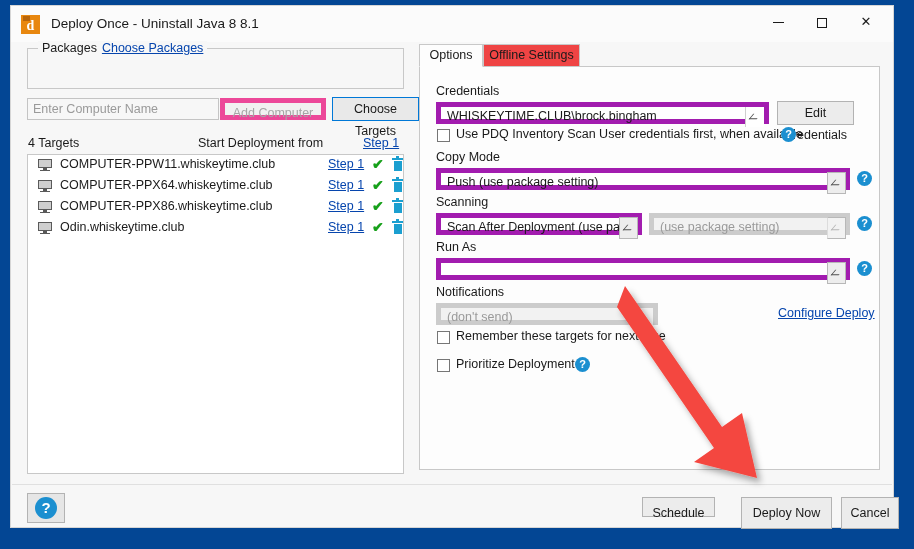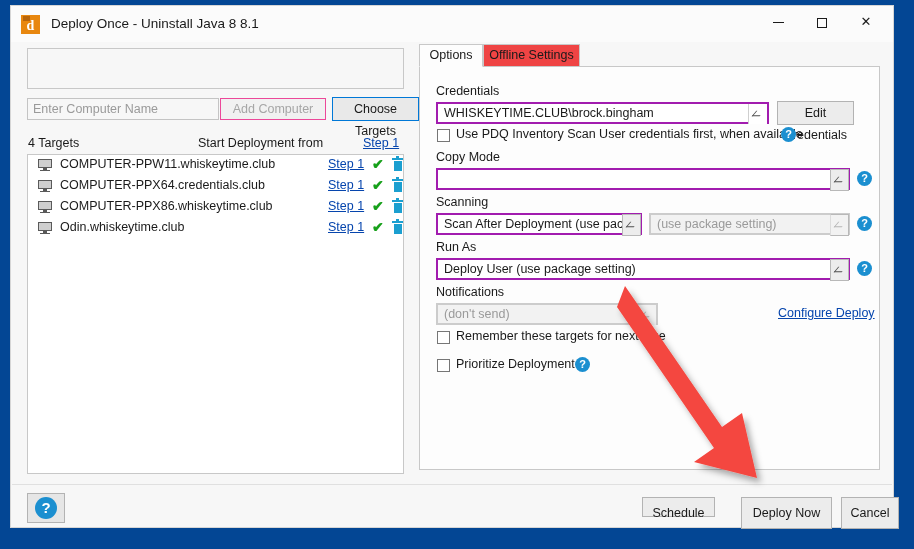--- a/index.html
+++ b/index.html
@@ -90,21 +90,21 @@
   
   #name-input{
     position:absolute;left:0;top:54px;width:192px;height:22px;
     border:1px solid #c4c4c4;box-sizing:border-box;background:#f7f7f7;
     font-family:"Liberation Sans",sans-serif;font-size:12.5px;
     color:#1a1a1a;padding:0 5px;outline:none;
   }
   #name-input::placeholder{color:#9a9a9a;}
   #add-computer{
     position:absolute;left:193px;top:54px;width:106px;height:22px;
-    border:1px solid #ec4899;box-sizing:border-box;background:#f1f1f1;
+    border:5px solid #ec4899;box-sizing:border-box;background:#f1f1f1;
     color:#a6a6a6;font-size:12.5px;text-align:center;line-height:20px;
   }
   #choose-targets{
     position:absolute;left:305px;top:53px;width:87px;height:24px;
     border:1px solid #0078d7;box-sizing:border-box;background:#e9e9e9;
     color:#1a1a1a;font-size:12.5px;text-align:center;line-height:22px;
     font-family:"Liberation Sans",sans-serif;
   }
 
   
@@ -152,21 +152,21 @@
   }
   #tab-options{left:5px;width:64px;background:#fdfdfd;border-bottom:1px solid #fdfdfd;z-index:3;}
   #tab-offline{left:69px;width:97px;background:#ef4444;}
   #tab-panel{
     position:absolute;left:5px;top:22px;width:461px;height:404px;
     background:#fdfdfd;border:1px solid #c8c8c8;box-sizing:border-box;
   }
 
   .fld-label{position:absolute;font-size:12.5px;color:#1a1a1a;}
   .combo{
-    position:absolute;height:22px;border:2px solid #a21caf;box-sizing:border-box;
+    position:absolute;height:22px;border:5px solid #a21caf;box-sizing:border-box;
     background:#fff;font-size:12.5px;
   }
   .combo .txt{position:absolute;left:6px;top:2px;white-space:nowrap;}
   .combo .arrowbox{
     position:absolute;right:0;top:0;width:19px;height:20px;
     border-left:1px solid #cfcfcf;box-sizing:border-box;
     background:#fff;
   }
   .combo .arrowbox:after{
     content:"";position:absolute;left:5px;top:7px;
@@ -227,20 +227,23 @@
     <div id="title-text">Deploy Once - Uninstall Java 8 8.1</div>
 
     <div class="wbtn" id="btn-min"><span class="glyph-min"></span></div>
     <div class="wbtn" id="btn-max"><span class="glyph-max"></span></div>
     <div class="wbtn" id="btn-close"><span>✕</span></div>
   </div>
 
   <div id="left-pane">
 
     <div id="pkg-group">
+      <div id="pkg-legend">
+        <span class="lbl">Packages</span><a href="#">Choose Packages</a>
+      </div>
       <div id="pkg-row">
         <svg id="pkg-java-icon" viewBox="0 0 16 16">
           <path d="M6 2 C4.5 3.6 6.2 4.4 6.6 5.4 C7 6.4 6.2 7.2 6.2 7.2 C6.2 7.2 8.4 6.2 7.5 4.6 C6.8 3.4 6.2 3 6 2 Z" fill="#2b6cb0"></path>
           <path d="M3 8.4 C3 8.4 2.2 9.1 3.3 9.5 C4.6 10 7.3 10 8.6 9.5 L8.6 8.7 C7.6 9.1 4.8 9.2 3 8.4 Z" fill="#e98b2a"></path>
           <path d="M3.4 10.6 C3.4 10.6 2.8 11.2 3.8 11.6 C5 12 7.5 12.1 8.9 11.6 L8.9 10.8 C7.7 11.2 5.1 11.3 3.4 10.6 Z" fill="#e98b2a"></path>
           <path d="M9.6 5.6 C9.6 5.6 11.4 6.6 9 8.1 C7 9.3 8.6 9.9 8.6 9.9 C8.6 9.9 12 8.4 10.5 7 C9.9 6.4 9.6 6 9.6 5.6 Z" fill="#2b6cb0"></path>
           <path d="M3.2 12.6 C3.2 12.6 2.7 13.1 3.6 13.4 C5 13.9 8.8 13.9 10.2 13.3 C10.2 13.3 9.7 13.8 8 14 C5.6 14.3 2.6 14 3.2 12.6 Z" fill="#e98b2a"></path>
           <path d="M10.9 10.9 C10.9 10.9 11.6 11.5 10.2 12 L10.6 12.6 C10.6 12.6 12.4 12 11.7 11.1 C11.4 10.8 11.1 10.9 10.9 10.9 Z" fill="#e98b2a"></path>
         </svg>
         <span id="pkg-name">...\Uninstall Java 8 8.1</span>
@@ -269,21 +272,21 @@
           <span class="tstep">Step 1</span>
           <span class="tcheck">✔</span>
           <span class="ttrash"><span class="trash"><span class="handle"></span><span class="lid"></span><span class="body"></span></span></span>
         </div>
         <div class="target-row">
           <span class="mon">
             <span class="screen"></span>
             <span class="stand"></span>
             <span class="base"></span>
           </span>
-          <span class="tname">COMPUTER-PPX64.credentials.club</span>
+          <span class="tname">COMPUTER-PPX64.whiskeytime.club</span>
           <span class="tstep">Step 1</span>
           <span class="tcheck">✔</span>
           <span class="ttrash"><span class="trash"><span class="handle"></span><span class="lid"></span><span class="body"></span></span></span>
         </div>
         <div class="target-row">
           <span class="mon">
             <span class="screen"></span>
             <span class="stand"></span>
             <span class="base"></span>
           </span>
@@ -322,38 +325,38 @@
         <span class="arrowbox"></span>
       </div>
       <div class="btn" style="left:357px;top:34px;width:77px;">Edit Credentials</div>
 
       <div class="cb" style="left:17px;top:62px;"></div>
       <div class="cb-label" style="left:36px;top:60px;">Use PDQ Inventory Scan User credentials first, when available</div>
       <div class="helpblue helpicon" style="left:361px;top:60px;">?</div>
 
       <div class="fld-label" style="left:16px;top:83px;">Copy Mode</div>
       <div class="combo boxed" style="left:16px;top:101px;width:414px;">
+        <span class="txt">Push (use package setting)</span>
         <span class="arrowbox"></span>
       </div>
       <div class="helpblue helpicon" style="left:437px;top:104px;">?</div>
 
       <div class="fld-label" style="left:16px;top:128px;">Scanning</div>
       <div class="combo boxed" style="left:16px;top:146px;width:206px;">
         <span class="txt">Scan After Deployment (use pac...</span>
         <span class="arrowbox"></span>
       </div>
       <div class="combo boxed disabled" style="left:229px;top:146px;width:201px;">
         <span class="txt">(use package setting)</span>
         <span class="arrowbox"></span>
       </div>
       <div class="helpblue helpicon" style="left:437px;top:149px;">?</div>
 
       <div class="fld-label" style="left:16px;top:173px;">Run As</div>
       <div class="combo boxed" style="left:16px;top:191px;width:414px;">
-        <span class="txt">Deploy User (use package setting)</span>
         <span class="arrowbox"></span>
       </div>
       <div class="helpblue helpicon" style="left:437px;top:194px;">?</div>
 
       <div class="fld-label" style="left:16px;top:218px;">Notifications</div>
       <div class="combo disabled" style="left:16px;top:236px;width:222px;">
         <span class="txt">(don't send)</span>
         <span class="arrowbox"></span>
       </div>
       <div class="linklike" style="left:358px;top:239px;">Configure Deploy</div>

